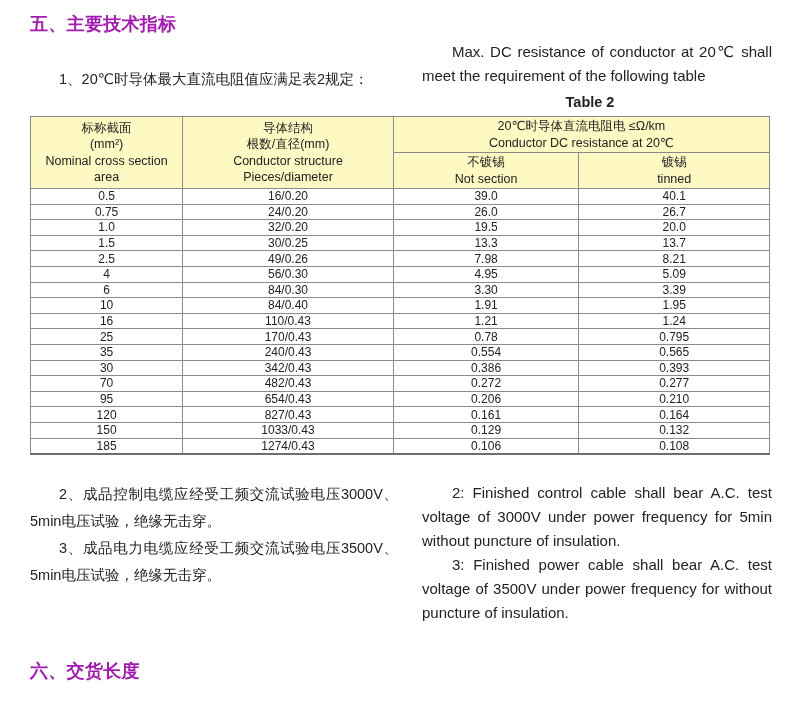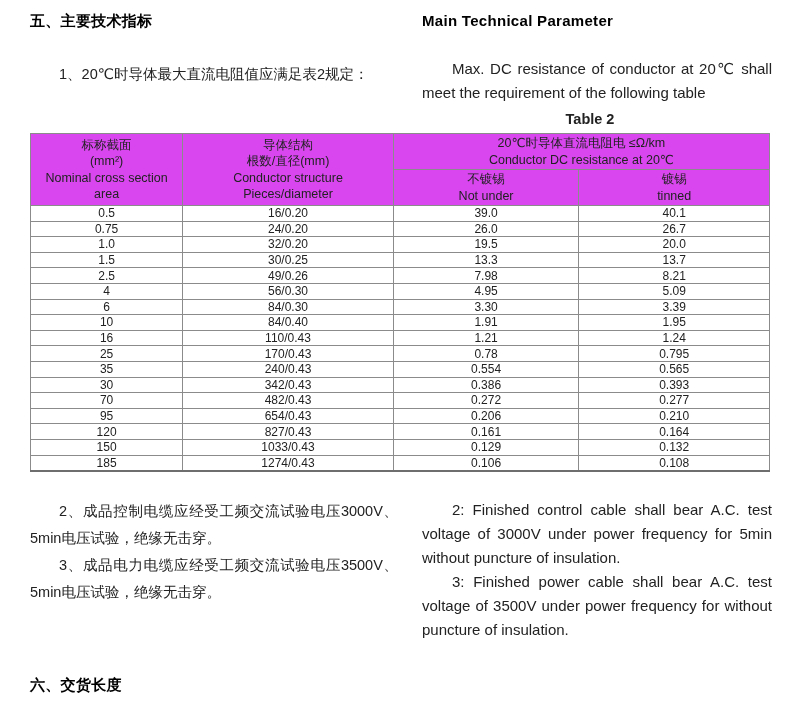--- a/index.html
+++ b/index.html
@@ -9,23 +9,23 @@
     font-family: "Liberation Sans", "DejaVu Sans", sans-serif;
     color: #222222;
     padding: 12px 28px 0 30px;
     overflow: hidden;
   }
   .cols { display: flex; }
   .col-left  { width: 368px; }
   .col-right { width: 350px; margin-left: 24px; }
 
   .sec-title {
-    color: #000000;
+    color: #a21caf;
     font-weight: bold;
-    font-size: 15px;
+    font-size: 18px;
     letter-spacing: 0.3px;
   }
   .cn { font-size: 14.5px; line-height: 27px; text-align: justify; }
   .en { font-size: 15px;  line-height: 24px; text-align: justify; }
   .indent { text-indent: 2em; }
 
   .intro-cn { margin-top: 30px; }
   .intro-en { margin-top: 28px; }
 
   .table-caption {
@@ -47,21 +47,21 @@
   table.res-table col.c3 { width: 25.1%; }
   table.res-table col.c4 { width: 25.8%; }
   table.res-table th, table.res-table td {
     border: 1px solid #8b8b8b;
     text-align: center;
     vertical-align: middle;
     font-weight: normal;
   }
   table.res-table { border: 1px solid #6e6e6e; border-bottom-width: 2px; }
   table.res-table thead th {
-    background: #d946ef;
+    background: #fef9c3;
     font-size: 12.5px;
     line-height: 16.5px;
     padding: 1px 2px;
   }
   table.res-table tbody td {
     font-size: 12px;
     height: 15.6px;
     line-height: 14px;
     padding: 0 2px;
     background: #ffffff;
@@ -72,21 +72,20 @@
 </style>
 </head>
 <body>
 
 <div class="cols">
   <div class="col-left">
     <div class="sec-title">五、主要技术指标</div>
     <p class="cn indent intro-cn">1、20℃时导体最大直流电阻值应满足表2规定：</p>
   </div>
   <div class="col-right">
-    <div class="sec-title">Main Technical Parameter</div>
     <p class="en indent intro-en">Max. DC resistance of conductor at 20℃ shall meet the requirement of the following table</p>
     <div class="table-caption">Table 2</div>
   </div>
 </div>
 
 <table class="res-table">
   <colgroup>
       <col class="c1">
       <col class="c2">
       <col class="c3">
@@ -107,21 +106,21 @@
         <div>Pieces/diameter</div>
       </th>
       <th colspan="2">
         <div>20℃时导体直流电阻电  ≤Ω/km</div>
         <div>Conductor DC resistance at 20℃</div>
       </th>
     </tr>
     <tr>
       <th>
         <div>不镀锡</div>
-        <div>Not under</div>
+        <div>Not section</div>
       </th>
       <th>
         <div>镀锡</div>
         <div>tinned</div>
       </th>
     </tr>
   </thead>
   <tbody>
       <tr>
         <td>0.5</td>

